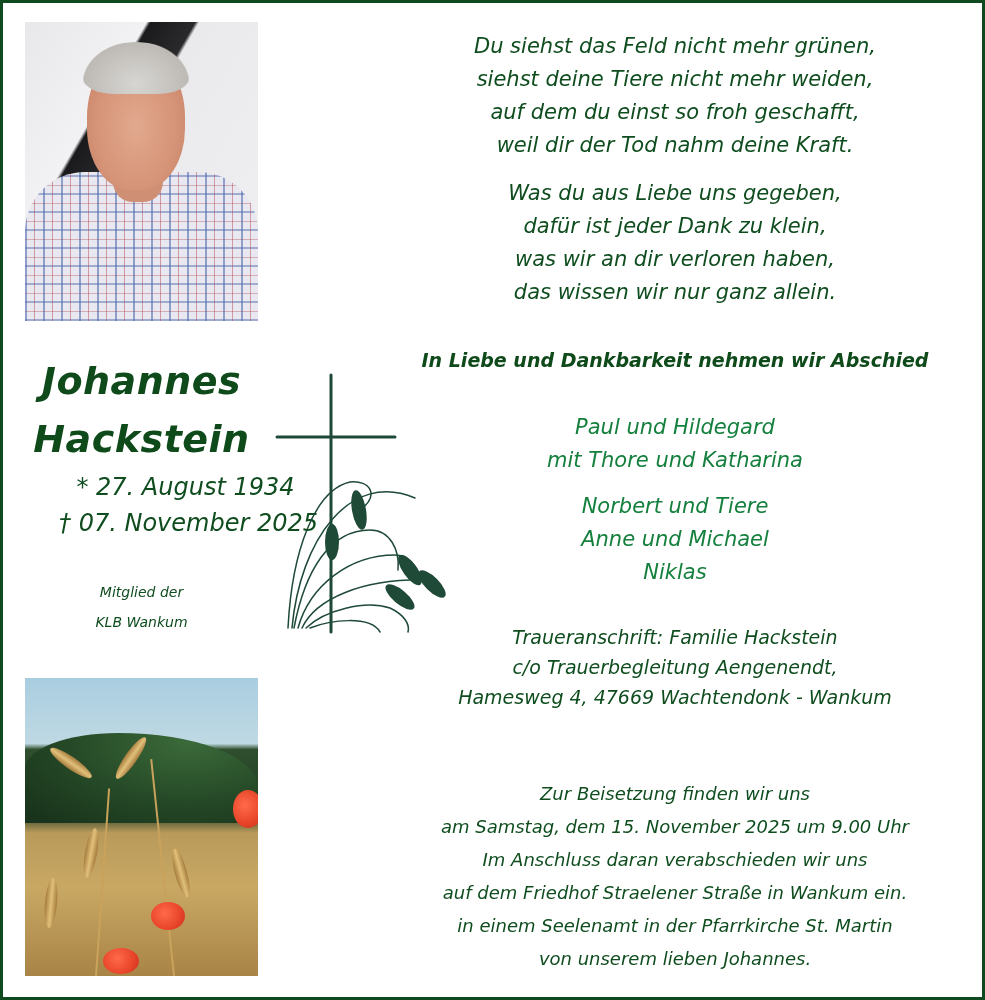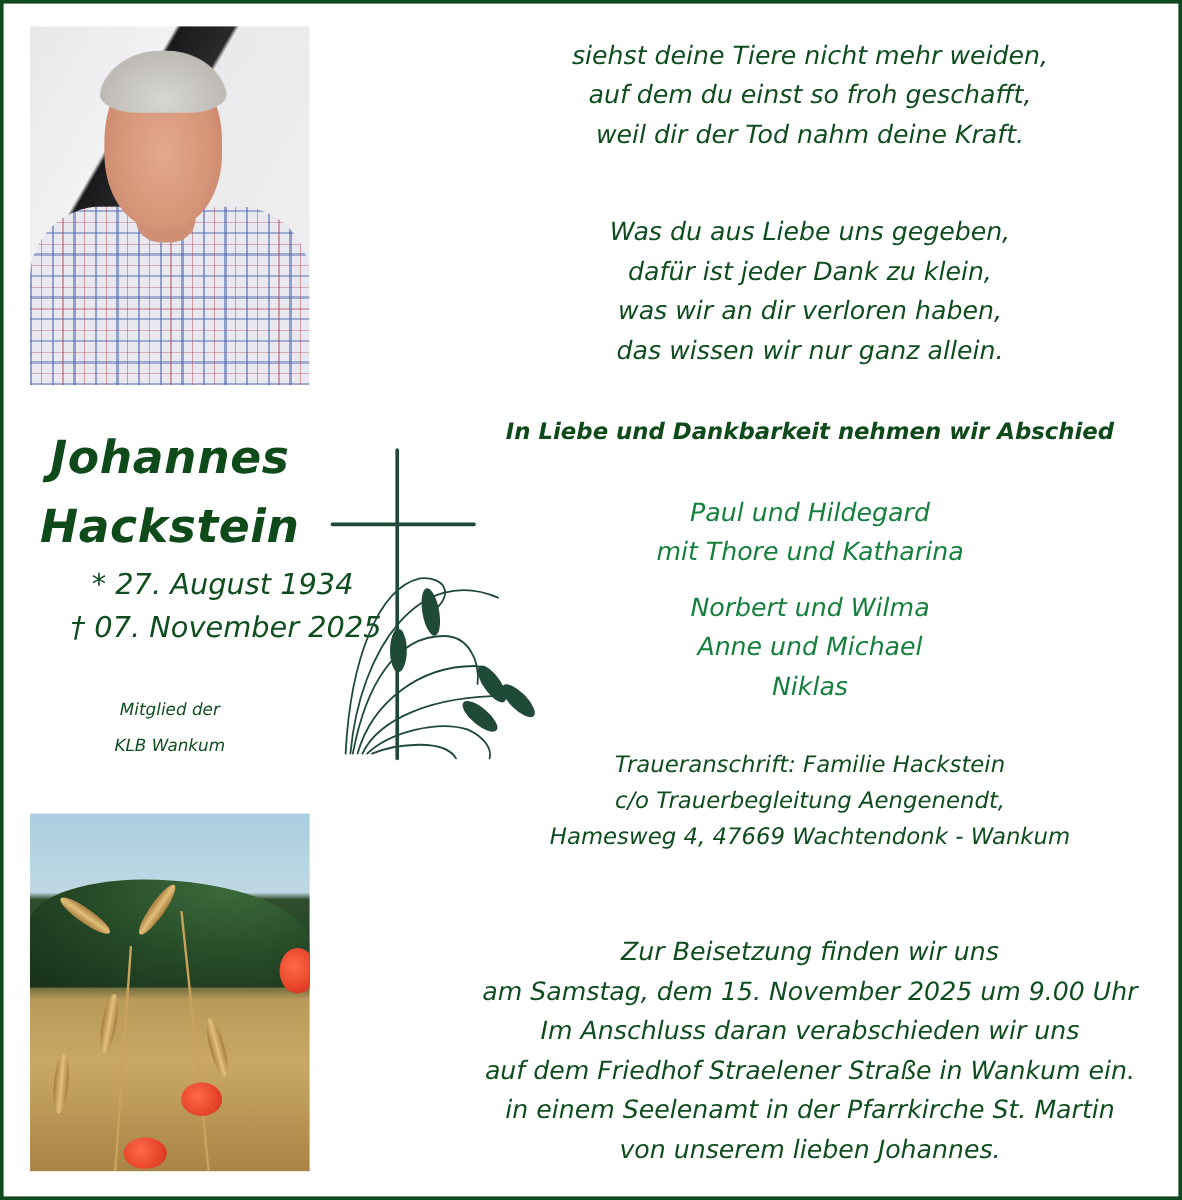--- a/index.html
+++ b/index.html
@@ -40,21 +40,21 @@
   
   .name { left: 25px; width: 233px; font-weight: bold; font-style: italic; font-size: 38px; line-height: 58px; color: #0f4a1a; letter-spacing: 0.5px; }
   .dates { left: 15px; width: 253px; font-style: italic; font-size: 24px; line-height: 36px; color: #0f4d1f; margin-left: 44px; }
   .member { left: 25px; width: 233px; font-style: italic; font-size: 14px; line-height: 30px; color: #0f4d1f; }
 
   
   .poem { left: 380px; width: 590px; font-style: italic; font-size: 21px; line-height: 33px; color: #0f4d1f; }
   .headline { left: 380px; width: 590px; font-style: italic; font-weight: bold; font-size: 19px; line-height: 30px; color: #0f4a1a; }
   .family { left: 470px; width: 410px; font-style: italic; font-size: 21px; line-height: 33px; color: #15803d; }
   .addr { left: 380px; width: 590px; font-style: italic; font-size: 19px; line-height: 30px; color: #0f4d1f; }
-  .funeral { left: 380px; width: 590px; font-style: italic; font-size: 21px; line-height: 33px; color: #0f4d1f; }
+  .funeral { left: 380px; width: 590px; font-style: italic; font-size: 18px; line-height: 33px; color: #0f4d1f; }
   .line { display: block; white-space: nowrap; }
 
   .cross-art { left: 270px; top: 370px; width: 190px; height: 270px; }
 </style>
 </head>
 <body>
 
 <div class="frame"></div>
 
 <div class="abs portrait">
@@ -106,39 +106,40 @@
   <g fill="#1f4a38">
     <ellipse cx="89" cy="140" rx="7" ry="20" transform="rotate(-10 89 140)"></ellipse>
     <ellipse cx="62" cy="172" rx="7" ry="18"></ellipse>
     <ellipse cx="140" cy="200" rx="7" ry="18" transform="rotate(-35 140 200)"></ellipse>
     <ellipse cx="162" cy="214" rx="7" ry="18" transform="rotate(-45 162 214)"></ellipse>
     <ellipse cx="130" cy="227" rx="7" ry="18" transform="rotate(-50 130 227)"></ellipse>
   </g>
 </svg>
 
 <div class="abs poem center" style="top:30px;">
+  <span class="line">Du siehst das Feld nicht mehr grünen,</span>
   <span class="line">siehst deine Tiere nicht mehr weiden,</span>
   <span class="line">auf dem du einst so froh geschafft,</span>
   <span class="line">weil dir der Tod nahm deine Kraft.</span>
 </div>
 <div class="abs poem center" style="top:177px;">
   <span class="line">Was du aus Liebe uns gegeben,</span>
   <span class="line">dafür ist jeder Dank zu klein,</span>
   <span class="line">was wir an dir verloren haben,</span>
   <span class="line">das wissen wir nur ganz allein.</span>
 </div>
 
 <div class="abs headline center" style="top:345px;">In Liebe und Dankbarkeit nehmen wir Abschied</div>
 
 <div class="abs family center" style="top:411px;">
   <span class="line">Paul und Hildegard</span>
   <span class="line">mit Thore und Katharina</span>
 </div>
 <div class="abs family center" style="top:490px;">
-  <span class="line">Norbert und Wilma</span>
+  <span class="line">Norbert und Tiere</span>
   <span class="line">Anne und Michael</span>
   <span class="line">Niklas</span>
 </div>
 
 <div class="abs addr center" style="top:622px;">
   <span class="line">Traueranschrift: Familie Hackstein</span>
   <span class="line">c/o Trauerbegleitung Aengenendt,</span>
   <span class="line">Hamesweg 4, 47669 Wachtendonk - Wankum</span>
 </div>
 

